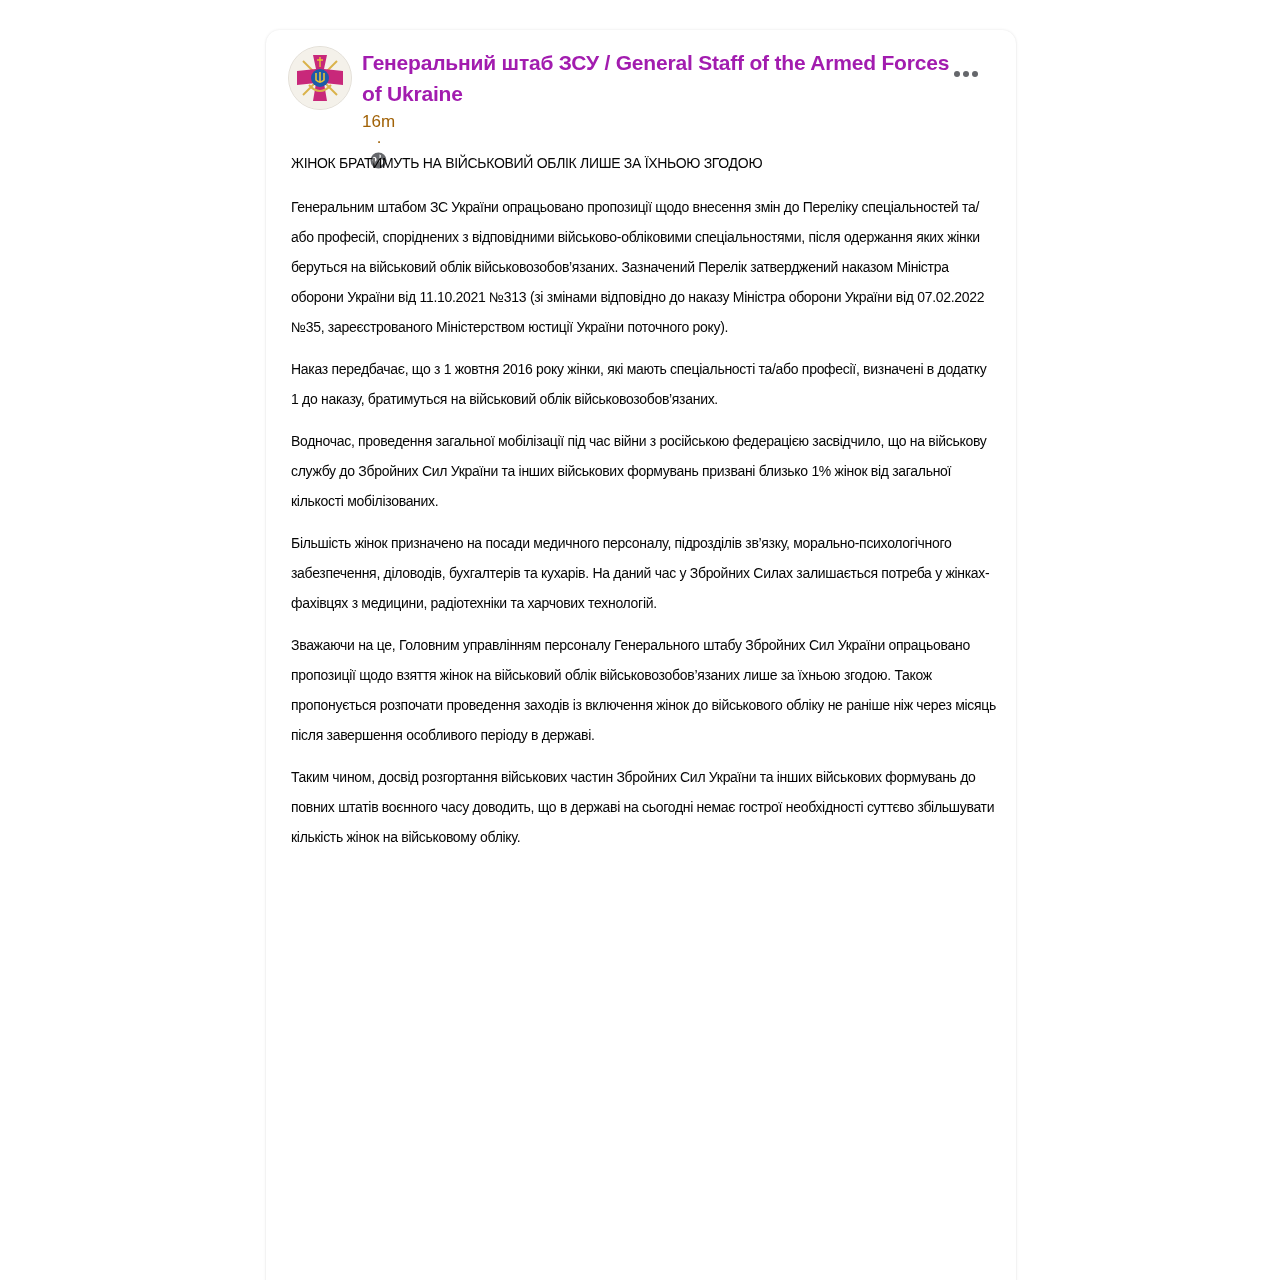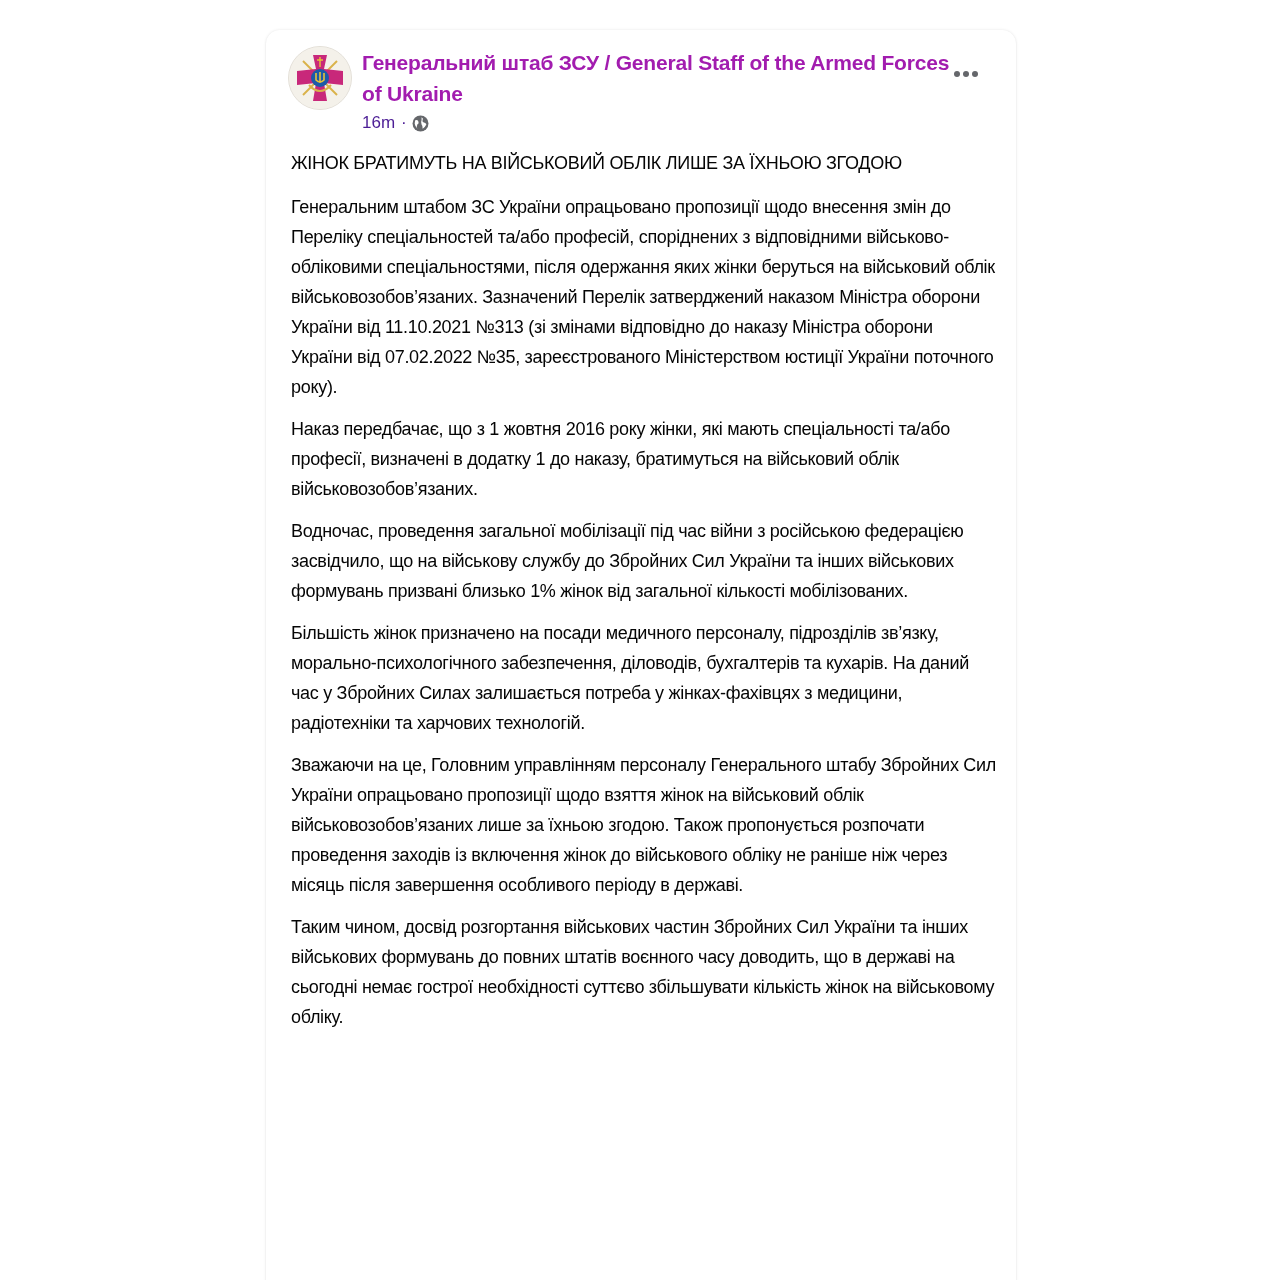--- a/index.html
+++ b/index.html
@@ -56,21 +56,22 @@
     letter-spacing: -0.2px;
   }
   .meta {
     position: absolute;
     left: 96px;
     top: 82px;
     height: 22px;
     display: flex;
     align-items: center;
     font-size: 17px;
-    color: #4c1d95;
+    color: #a16207;
+    flex-direction: column;
   }
   .meta .dot { margin: 0 5px 0 6px; }
   .globe {
     width: 17px; height: 17px; display: inline-block;
   }
   .globe svg { width: 17px; height: 17px; display: block; }
   .more {
     position: absolute;
     left: 682px;
     top: 32px;
@@ -83,21 +84,21 @@
     cursor: pointer;
   }
   .more span {
     width: 6px; height: 6px; border-radius: 50%; background: #65676b; display: block;
   }
   .content {
     position: absolute;
     left: 25px;
     top: 118px;
     width: 705px;
-    font-size: 18px;
+    font-size: 14px;
     line-height: 30px;
     color: #050505;
     letter-spacing: -0.3px;
   }
   .content p {
     margin: 0 0 12px 0;
   }
   .content .title {
     margin-bottom: 14px;
   }

